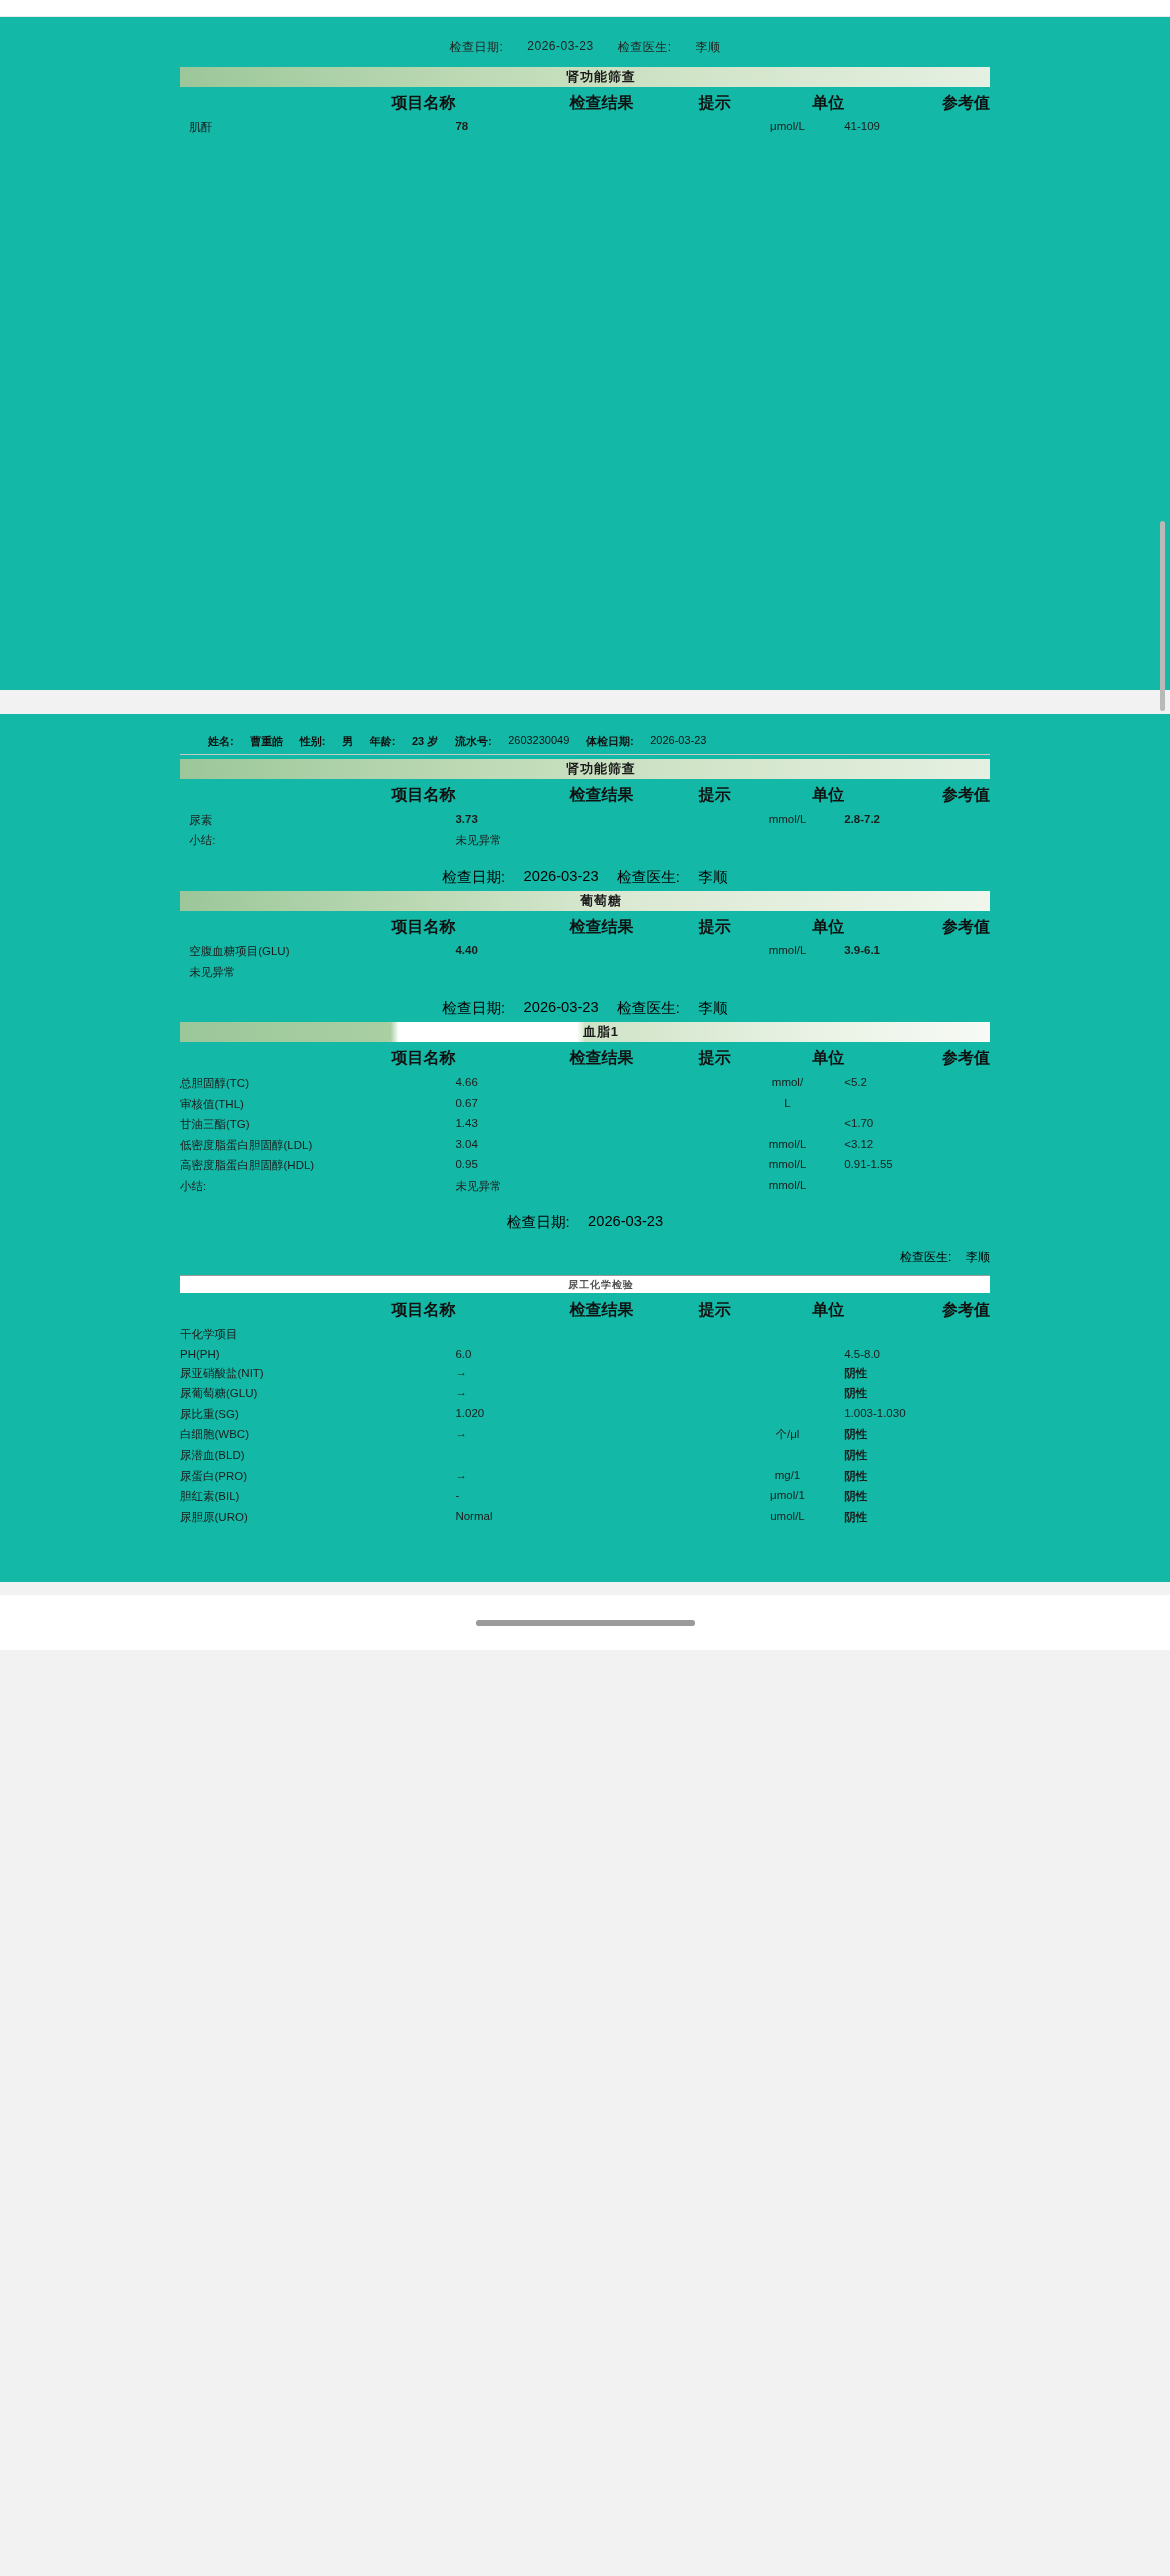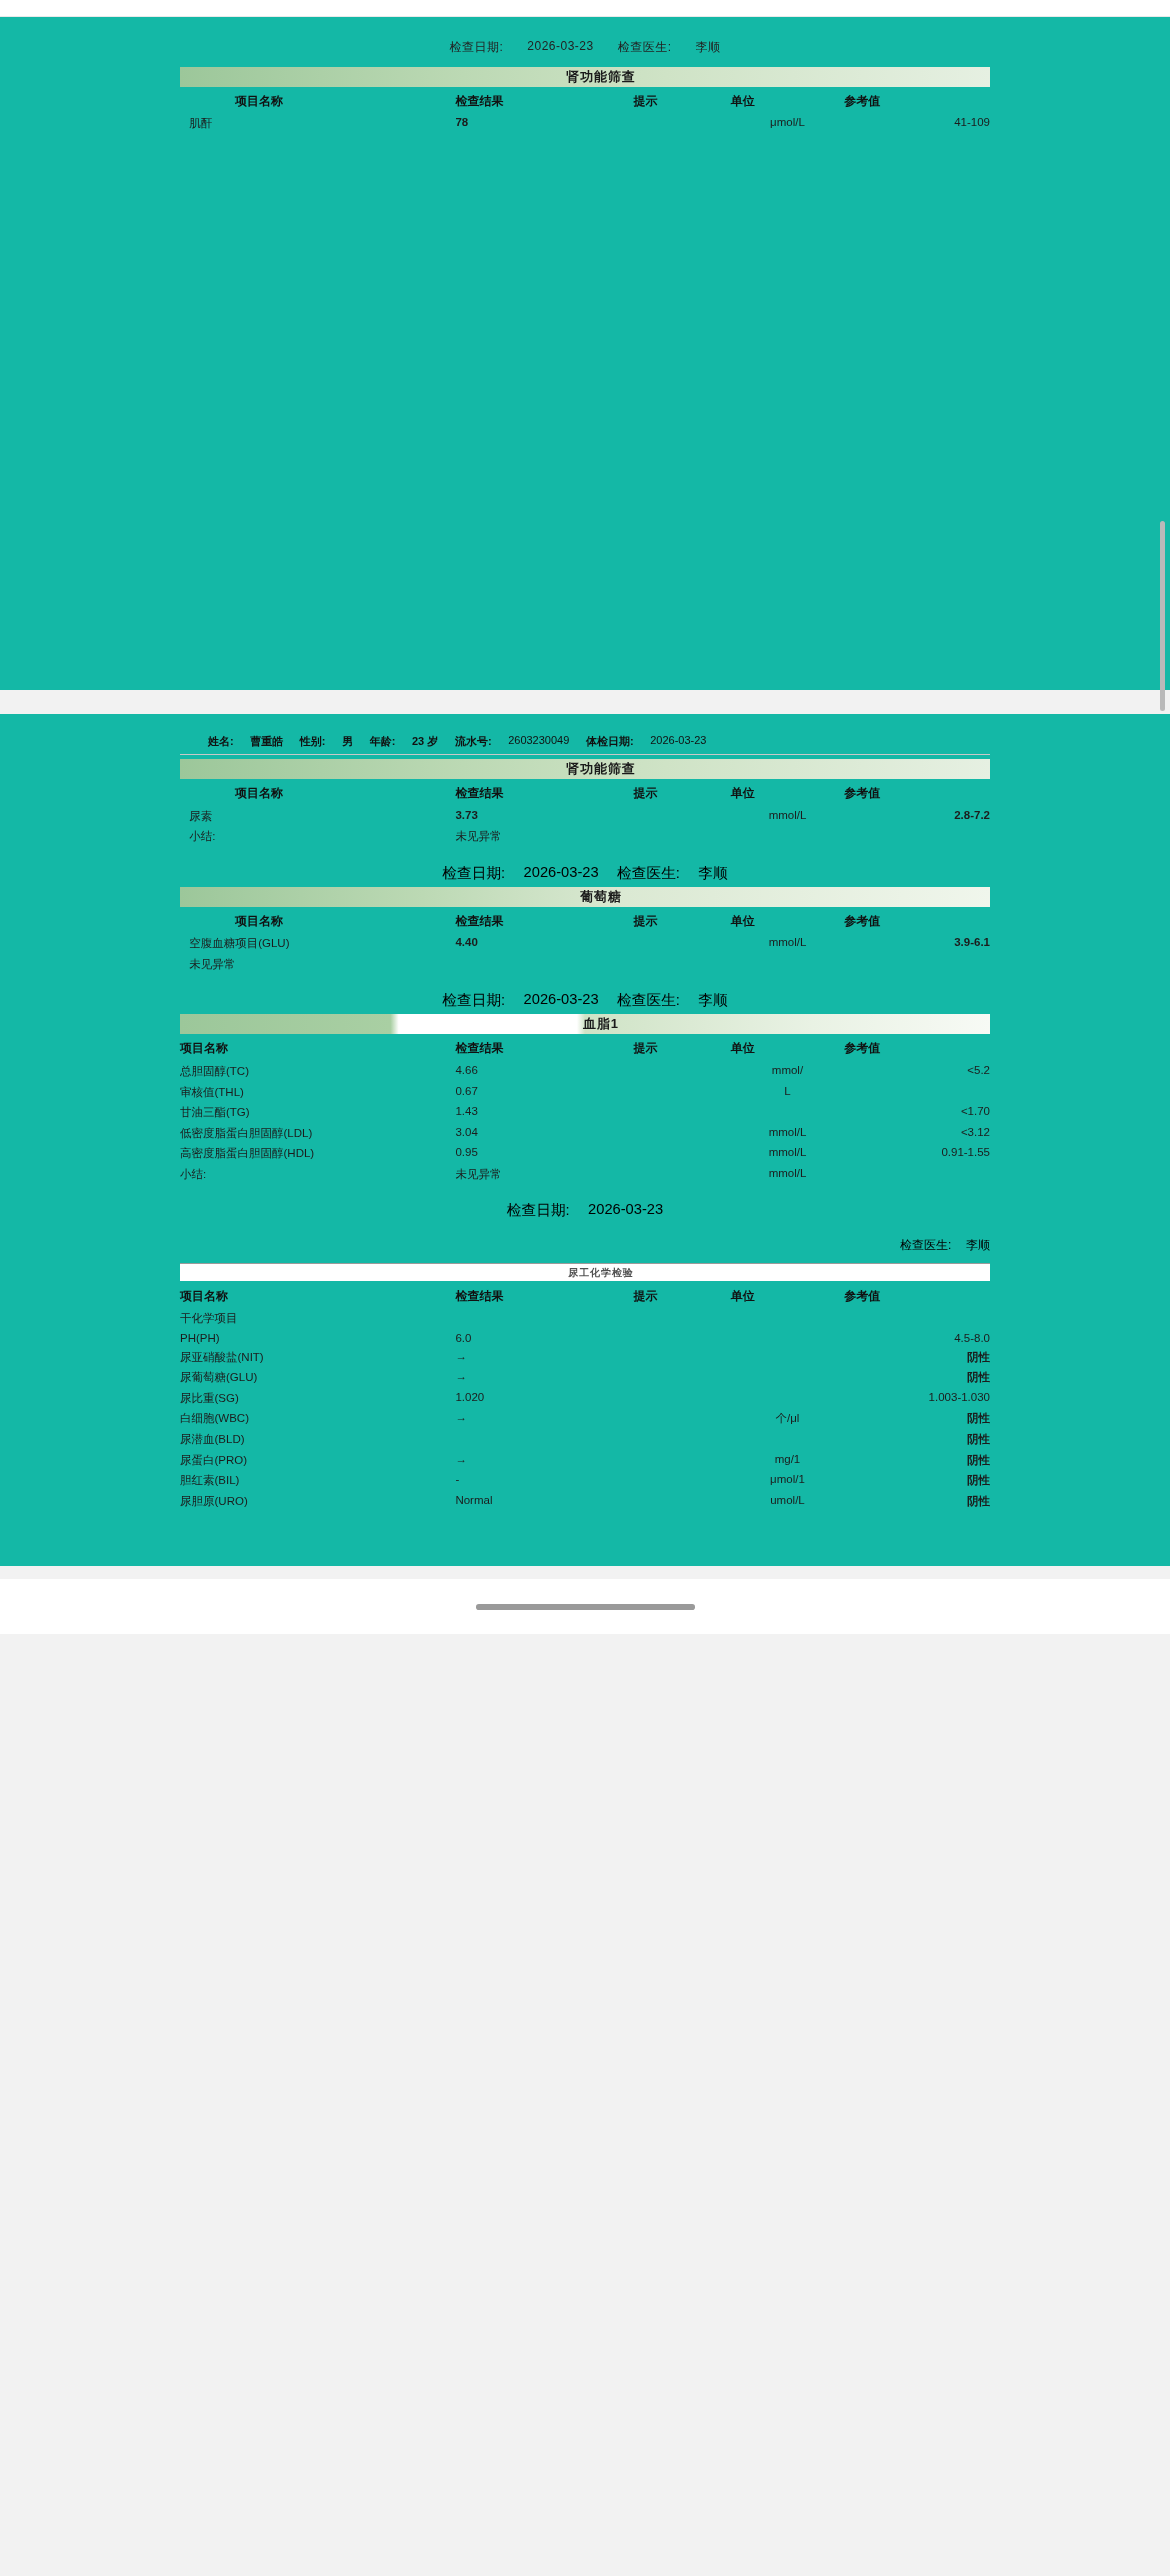--- a/index.html
+++ b/index.html
@@ -64,37 +64,37 @@
     font-size: 13px;
     font-weight: bold;
     color: #1a1a1a;
     letter-spacing: 0.9px;
     margin-left: 32px;
   }
 
   
   table.rep { width: 100%; border-collapse: collapse; }
   table.rep th {
-    font-size: 12px;
+    font-size: 16px;
     font-weight: bold;
     color: #111;
     padding: 6.4px 0 3.7px 0;
-    text-align: left;
+    text-align: right;
   }
   table.rep td {
     font-size: 11.5px;
     color: #1c1c1c;
     padding: 2.8px 0;
     vertical-align: top;
   }
   .c-name  { width: 34%; padding-left: 26px !important; }
   .c-res   { width: 22%; text-align: left; }
   .c-flag  { width: 12%; text-align: center; }
   .c-unit  { width: 14%; text-align: center; }
-  .c-ref   { width: 18%; text-align: right; }
+  .c-ref   { width: 18%; text-align: left; }
 
   th.c-name { padding-left: 88px !important; }
   th.c-res  { padding-left: 3.7px; }
 
   .bold { font-weight: bold; }
   .indent-sub { padding-left: 52px !important; }
 
   
   .t1 td.c-name { padding-left: 9.2px !important; }
   .t1 th.c-name { padding-left: 55px !important; }

